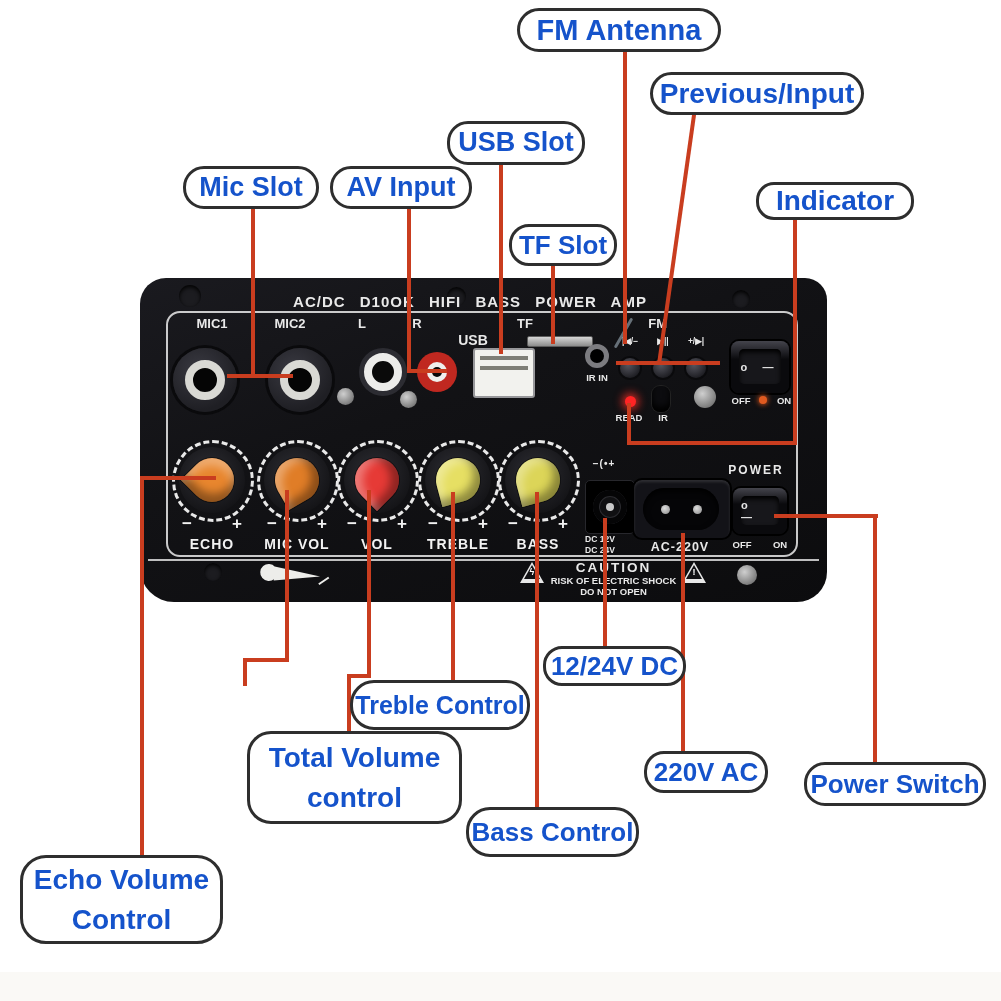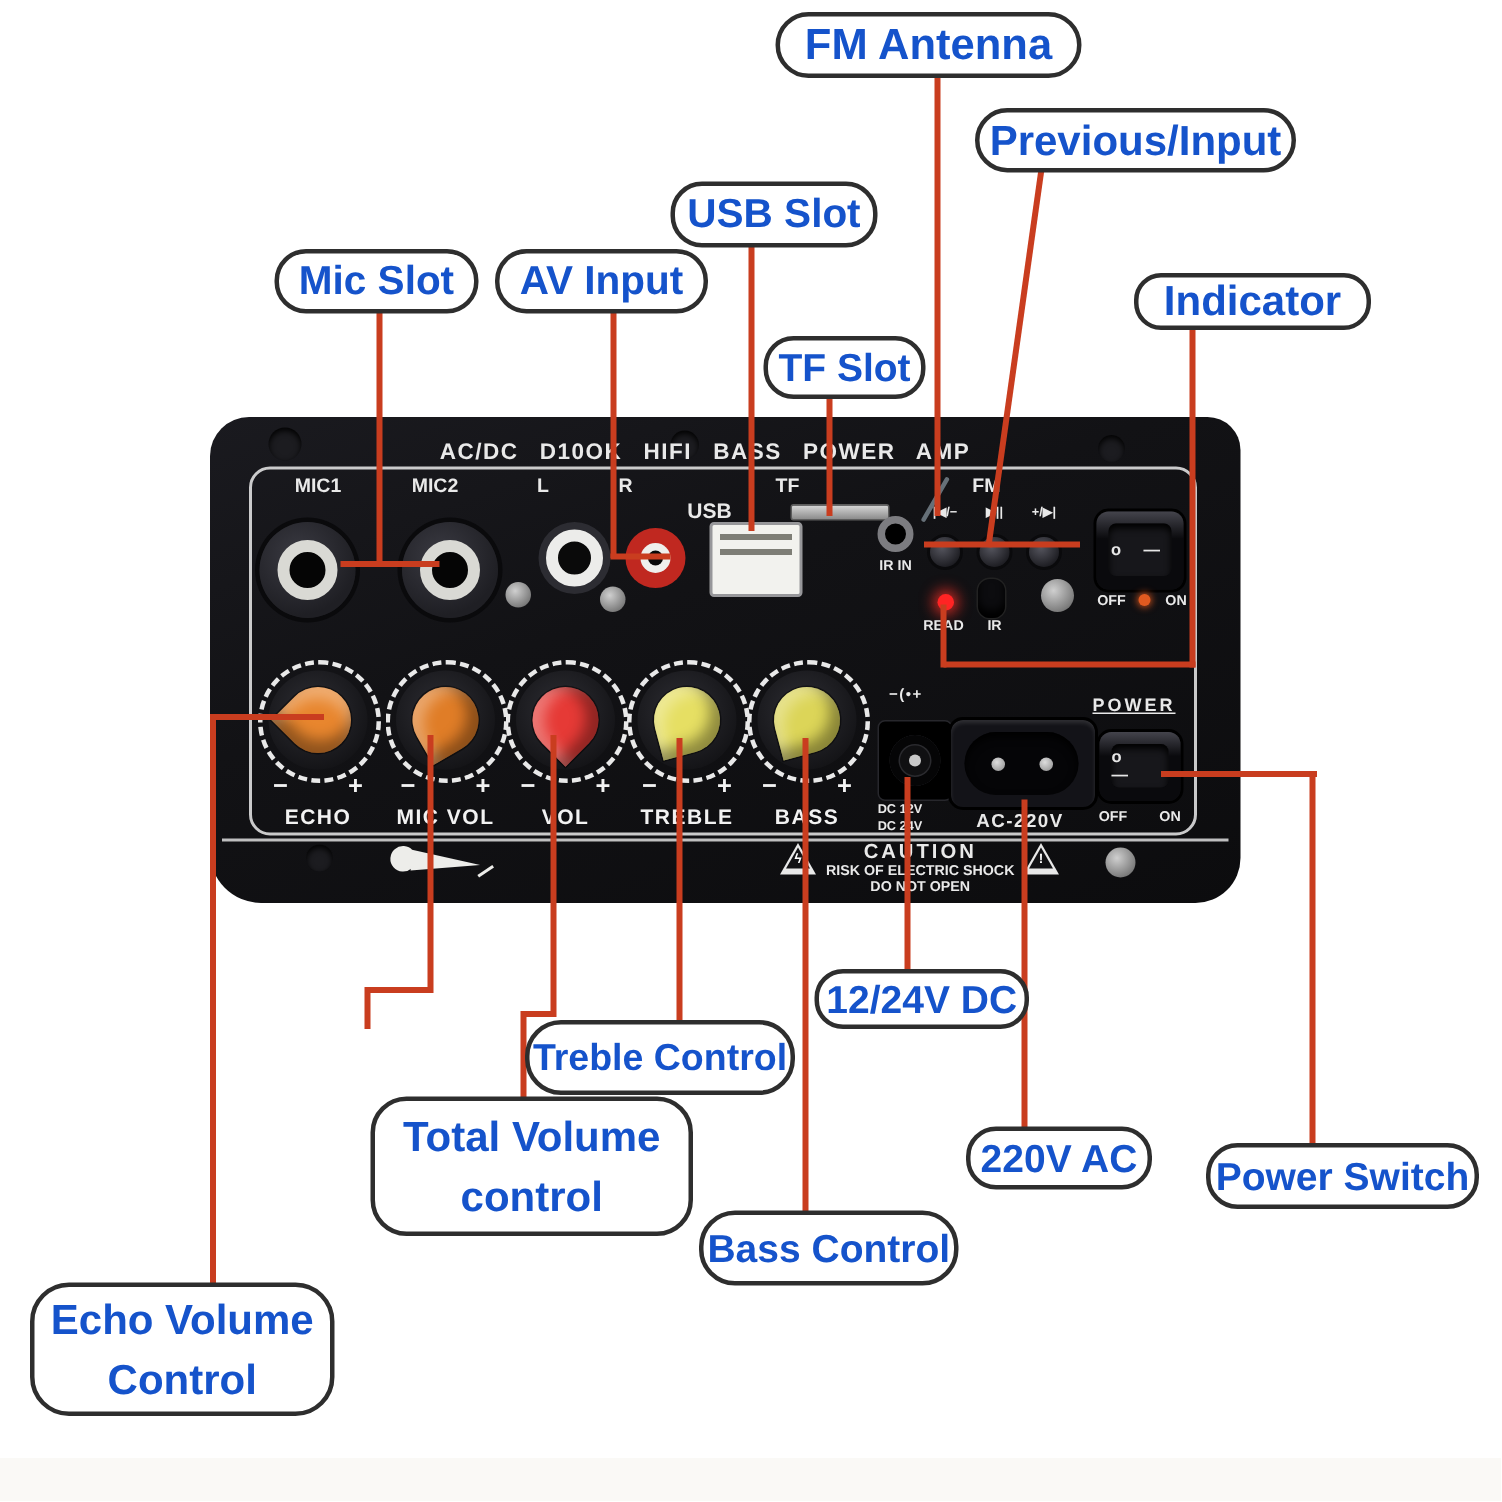--- a/index.html
+++ b/index.html
@@ -193,21 +193,21 @@
     <div class="btext" style="left:430px;top:256px;width:60px;font-size:8.5px;">DC 12V</div>
     <div class="btext" style="left:430px;top:267px;width:60px;font-size:8.5px;">DC 24V</div>
 
     <div class="acsock" style="left:492px;top:200px;">
       <div class="recess"></div>
       <div class="pin" style="left:27px;"></div>
       <div class="pin" style="left:59px;"></div>
     </div>
     <div class="btext" style="left:500px;top:262px;width:80px;font-size:12.5px;letter-spacing:1px;">AC-220V</div>
 
-    <div class="btext" style="left:581px;top:185px;width:70px;font-size:12px;letter-spacing:2px;text-decoration:underline;">POWER</div>
+    <div class="btext" style="left:581px;top:185px;width:70px;font-size:12px;letter-spacing:2px;">POWER</div>
     <div class="rocker" style="left:593px;top:210px;width:54px;height:46px;">
       <div class="rin">
           <span>o —</span>
         </div>
     </div>
     <div class="btext" style="left:584px;top:261px;width:36px;font-size:9.5px;">OFF</div>
     <div class="btext" style="left:622px;top:261px;width:36px;font-size:9.5px;">ON</div>
 
     <div class="abs" style="left:8px;top:281px;width:671px;height:2px;background:rgba(235,235,235,.8);"></div>
     <div class="micicon" style="left:120px;top:288px;width:74px;height:22px;">

